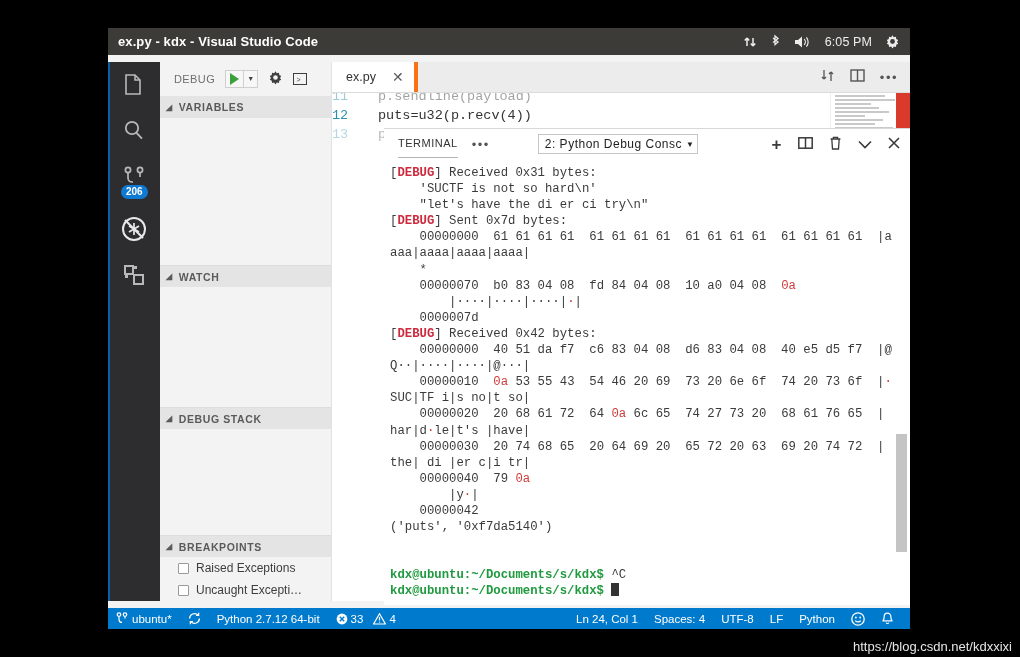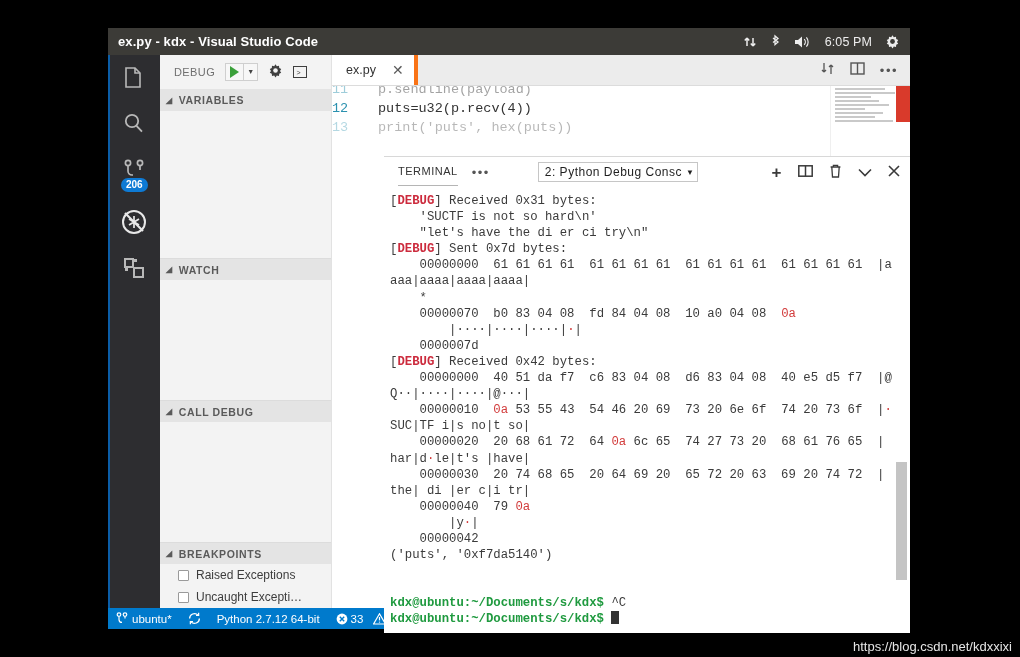--- a/index.html
+++ b/index.html
@@ -96,21 +96,21 @@
     background: #2c3742; clip-path: polygon(18% 26%, 100% 0%, 100% 100%, 18% 74%, 0 60%, 0 40%);
   }
   .trash-glyph { width: 28px; height: 30px; background: linear-gradient(#dcdcdc,#a9a9a9); border-radius: 2px 2px 5px 5px; position:relative; box-shadow: 0 0 0 1px #777;}
   .trash-glyph::before { content:''; position:absolute; top:-5px; left:-3px; width:34px; height:6px; background:#cfcfcf; border-radius:3px; box-shadow:0 0 0 1px #777;}
 
   
   #window {
     position: absolute; left: 108px; top: 28px;
     width: 802px; height: 601px;
     background: #f3f3f3;
-    display: flex; flex-direction: column;
+    display: flex; flex-direction: column; gap: 7px;
   }
   #titlebar {
     height: 27px; background: #3c3b37;
     display: flex; align-items: center; padding: 0 10px;
     color: #ffffff; font-size: 13px; font-weight: bold;
     letter-spacing: 0.1px;
   }
   .tray {
     margin-left: auto; display: flex; align-items: center; gap: 13px;
     font-weight: normal; font-size: 12.5px; color:#ededed;
@@ -179,21 +179,21 @@
     background: #fff; border-left: 1px solid #efefef;
   }
   .mm-line { height:2px; background:#c9c9c9; margin: 2px 0 0 4px;}
   #mm-overlay { position:absolute; right:0; top:0; width:14px; height:36px; background:#d93a2b; }
 
   
   #panel {
     position:absolute; left: 276px; top: 100px;
     width: 526px; height: 477px;
     background: #ffffff; border-top: 1px solid #d8d8d8;
-    display:flex; flex-direction:column;margin-top:28px;
+    display:flex; flex-direction:column;
   }
   #panel-head {
     height: 30px; display:flex; align-items:center; gap:14px;
     padding: 0 10px 0 14px; background:#fff; font-size: 11px; color:#333;
     letter-spacing:.5px;
   }
   #panel-head .lbl { position:relative; padding-bottom:3px; }
   #panel-head .lbl::after{content:'';position:absolute;left:0;right:0;bottom:-6px;height:1px;background:#b5b5b5;}
   .dots { letter-spacing:1.5px; color:#555; font-size:13px;}
   .term-select {
@@ -378,21 +378,21 @@
         <div class="section-body" style="height:147px;"></div>
 
         <div class="section-head">
           <span class="chev">◢</span>
           <span>WATCH</span>
         </div>
         <div class="section-body" style="height:120px;"></div>
 
         <div class="section-head">
           <span class="chev">◢</span>
-          <span>CALL DEBUG</span>
+          <span>DEBUG STACK</span>
         </div>
         <div class="section-body" style="flex:1;"></div>
 
         <div class="section-head">
           <span class="chev">◢</span>
           <span>BREAKPOINTS</span>
         </div>
         <div class="section-body">
           <div class="bp-row">
             <span class="bp-box"></span>

